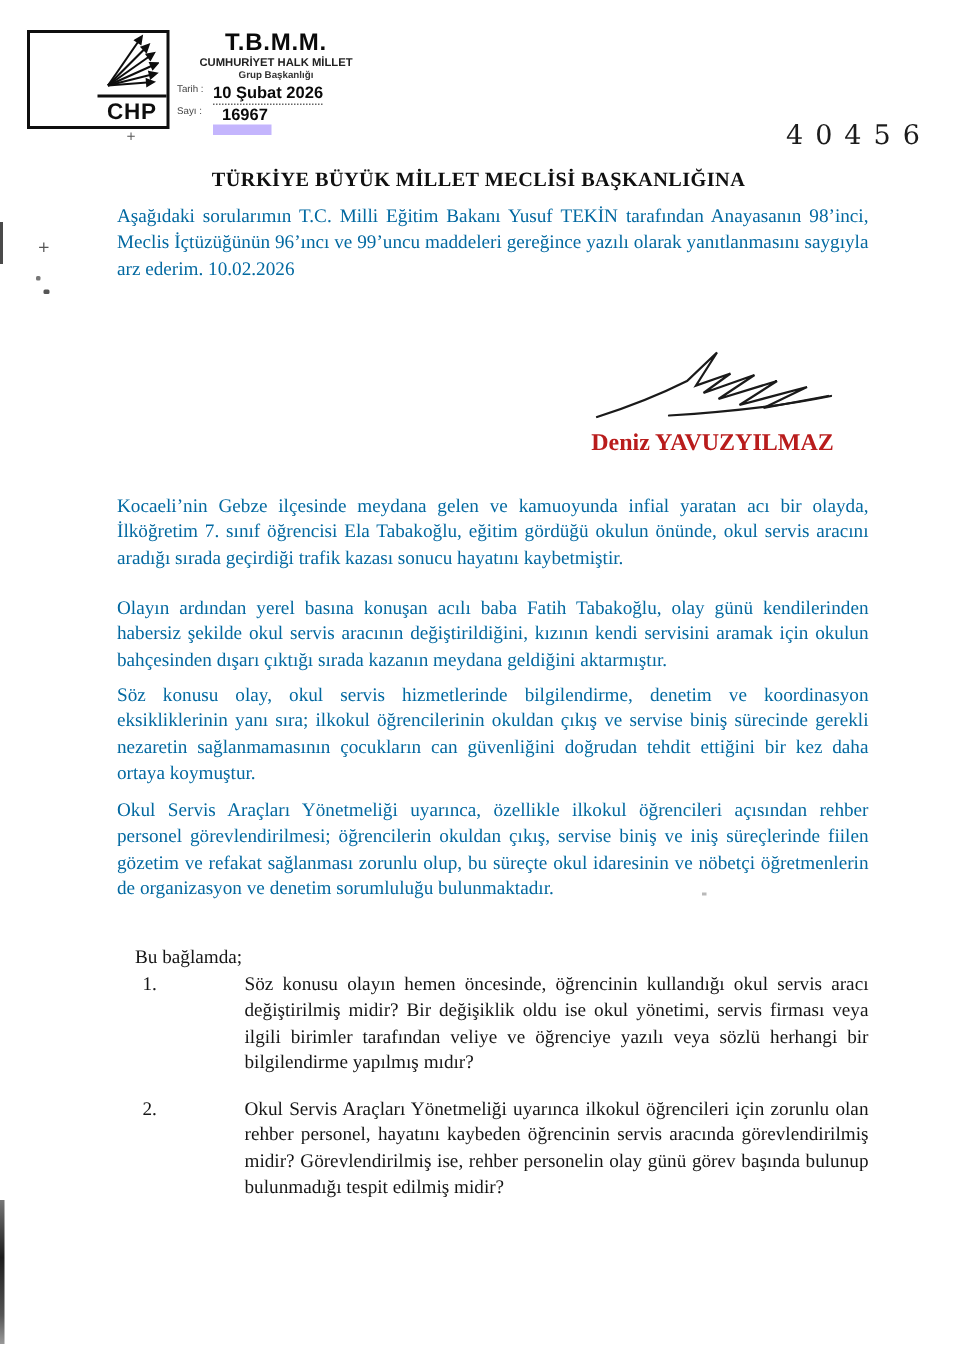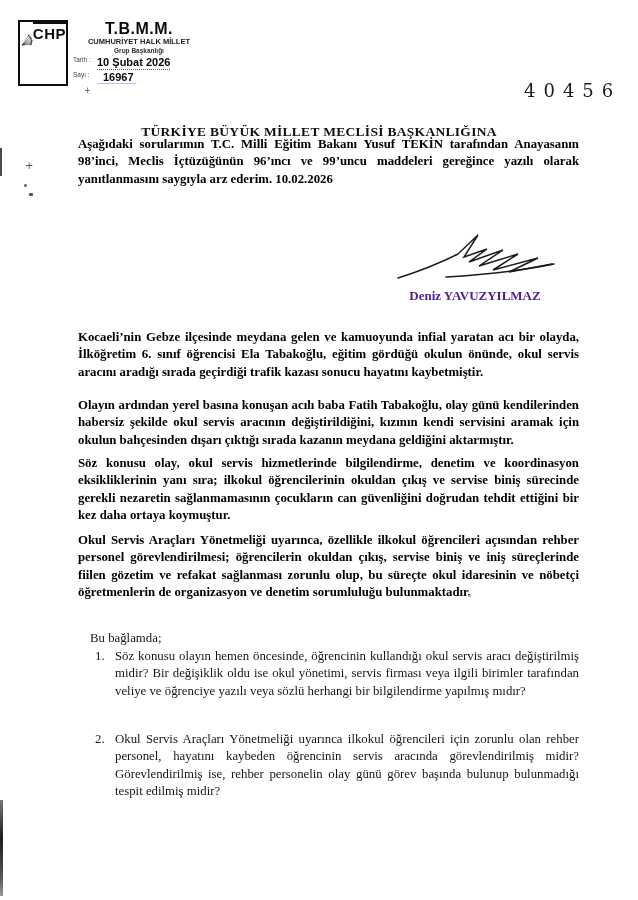--- a/index.html
+++ b/index.html
@@ -8,21 +8,21 @@
     width:638px;height:900px;
     background:#ffffff;
     overflow:hidden;
     font-family:"Liberation Serif","DejaVu Serif",serif;
     color:#141414;
   }
   
   .letterhead{position:absolute;top:20px;left:18px;display:flex;align-items:flex-start;}
   .logo{
     width:46px;height:62px;border:2.5px solid #0e0e0e;
-    display:flex;flex-direction:row;background:#fff;
+    display:flex;flex-direction:column;background:#fff;padding-left:45px;
   }
   .logo-arrows{flex:1;display:block;}
   .logo-label{
     border-top:2.5px solid #0e0e0e;
     font-family:"Liberation Sans",sans-serif;
     font-weight:bold;font-size:15px;line-height:19px;
     text-align:center;letter-spacing:.5px;color:#0e0e0e;
   }
   .lh-text{margin-left:5px;width:132px;}
   .lh-org{
@@ -40,59 +40,59 @@
   .lh-meta{display:flex;align-items:flex-start;margin-top:1px;}
   .lh-meta-label{
     font-family:"Liberation Sans",sans-serif;font-size:6.5px;color:#444;
     width:24px;flex:none;
   }
   .lh-meta-value{
     font-family:"Liberation Sans",sans-serif;font-weight:bold;
     font-size:11px;line-height:12px;color:#0a0a0a;
   }
   .date-value{border-bottom:1px dotted #666;padding-bottom:1px;}
-  .sayi-value{border-bottom:1px solid #c4b5fd;padding-left:6px;padding-right:2px;}
+  .sayi-value{border-bottom:7px solid #c4b5fd;padding-left:6px;padding-right:2px;}
   
   .stamp{
     position:absolute;top:80px;left:524px;
     font-family:"DejaVu Serif",serif;
     font-size:18px;letter-spacing:8px;color:#1c1c1c;white-space:nowrap;
   }
   
   .doc-title{
-    position:absolute;top:124px;left:0;right:0;margin:0;
+    position:absolute;top:112px;left:0;right:0;margin:0;
     text-align:center;font-size:13.5px;font-weight:bold;letter-spacing:.3px;color:#101010;
   }
   .para{
     position:absolute;left:78px;width:501px;margin:0;
-    font-size:12.8px;line-height:17.3px;text-align:justify;color:#000000;font-weight:bold;
+    font-size:12.8px;line-height:17.3px;text-align:justify;color:#0369a1;
   }
   .para-intro{top:136px;}
   .para-2{top:329px;}
   .para-3{top:397px;}
   .para-4{top:455px;}
   .para-5{top:532px;}
   .lead-in{
     position:absolute;left:78px;top:618px;margin:12px;
     font-size:12.8px;line-height:17.3px;color:#161616;
   }
   
   .sig-block{position:absolute;top:230px;left:352px;width:246px;text-align:center;}
   .sig-scribble{display:block;margin:0 auto;}
-  .sig-name{font-size:13px;font-weight:bold;line-height:16px;color:#4c1d95;}
+  .sig-name{font-size:16px;font-weight:bold;line-height:16px;color:#b91c1c;}
   .sig-title{font-size:12.5px;font-weight:bold;line-height:16px;color:#0d0d0d;}
   
   .question{
     position:absolute;left:95px;width:484px;display:flex;
     font-size:12.8px;line-height:17.3px;color:#161616;
   }
   .q1{top:648px;}
   .q2{top:731px;}
   .q-num{flex:none;width:20px;}
-  .q-text{flex:1;text-align:justify;}
+  .q-text{flex:1;text-align:justify;margin-left:48px;}
   
   .artifact{position:absolute;pointer-events:none;}
   .edge-line-top{left:0;top:148px;width:2px;height:28px;background:#4a4a4a;}
   .edge-line-bottom{left:0;top:800px;width:3px;height:96px;
     background:linear-gradient(#777,#1c1c1c 40%,#555 80%,#999);}
   .mark-plus{left:25px;top:160px;font-size:10px;color:#555;
     font-family:"DejaVu Sans",sans-serif;}
   .mark-dot1{left:24px;top:184px;width:3px;height:3px;background:#777;border-radius:1px;}
   .mark-dot2{left:29px;top:193px;width:4px;height:3px;background:#555;border-radius:1px;}
   .mark-plus2{left:84px;top:86px;font-size:8px;color:#555;
@@ -148,21 +148,21 @@
   <div class="sig-block">
     <svg class="sig-scribble" viewBox="0 0 170 58" width="170" height="58" xmlns="http://www.w3.org/2000/svg">
       <g stroke="#1a1a1a" stroke-width="1.5" fill="none" stroke-linecap="round" stroke-linejoin="miter">
         <path d="M8,48 C30,41 50,33 68,24 L88,5 L74,27 L97,19 L79,32 L113,20 L89,36 L128,24 L103,40 L148,28 L119,42 L162,34"></path>
         <path d="M56,47 C90,45 130,41 164,34"></path>
       </g>
     </svg>
     <div class="sig-name">Deniz YAVUZYILMAZ</div>
   </div>
 
-  <p class="para para-2">Kocaeli’nin Gebze ilçesinde meydana gelen ve kamuoyunda infial yaratan acı bir olayda, İlköğretim 6. sınıf öğrencisi Ela Tabakoğlu, eğitim gördüğü okulun önünde, okul servis aracını aradığı sırada geçirdiği trafik kazası sonucu hayatını kaybetmiştir.</p>
+  <p class="para para-2">Kocaeli’nin Gebze ilçesinde meydana gelen ve kamuoyunda infial yaratan acı bir olayda, İlköğretim 7. sınıf öğrencisi Ela Tabakoğlu, eğitim gördüğü okulun önünde, okul servis aracını aradığı sırada geçirdiği trafik kazası sonucu hayatını kaybetmiştir.</p>
   <p class="para para-3">Olayın ardından yerel basına konuşan acılı baba Fatih Tabakoğlu, olay günü kendilerinden habersiz şekilde okul servis aracının değiştirildiğini, kızının kendi servisini aramak için okulun bahçesinden dışarı çıktığı sırada kazanın meydana geldiğini aktarmıştır.</p>
   <p class="para para-4">Söz konusu olay, okul servis hizmetlerinde bilgilendirme, denetim ve koordinasyon eksikliklerinin yanı sıra; ilkokul öğrencilerinin okuldan çıkış ve servise biniş sürecinde gerekli nezaretin sağlanmamasının çocukların can güvenliğini doğrudan tehdit ettiğini bir kez daha ortaya koymuştur.</p>
   <p class="para para-5">Okul Servis Araçları Yönetmeliği uyarınca, özellikle ilkokul öğrencileri açısından rehber personel görevlendirilmesi; öğrencilerin okuldan çıkış, servise biniş ve iniş süreçlerinde fiilen gözetim ve refakat sağlanması zorunlu olup, bu süreçte okul idaresinin ve nöbetçi öğretmenlerin de organizasyon ve denetim sorumluluğu bulunmaktadır.</p>
 
   <p class="lead-in">Bu bağlamda;</p>
 
   <div class="question q1">
     <span class="q-num">1.</span>
     <span class="q-text">Söz konusu olayın hemen öncesinde, öğrencinin kullandığı okul servis aracı değiştirilmiş midir? Bir değişiklik oldu ise okul yönetimi, servis firması veya ilgili birimler tarafından veliye ve öğrenciye yazılı veya sözlü herhangi bir bilgilendirme yapılmış mıdır?</span>
   </div>

